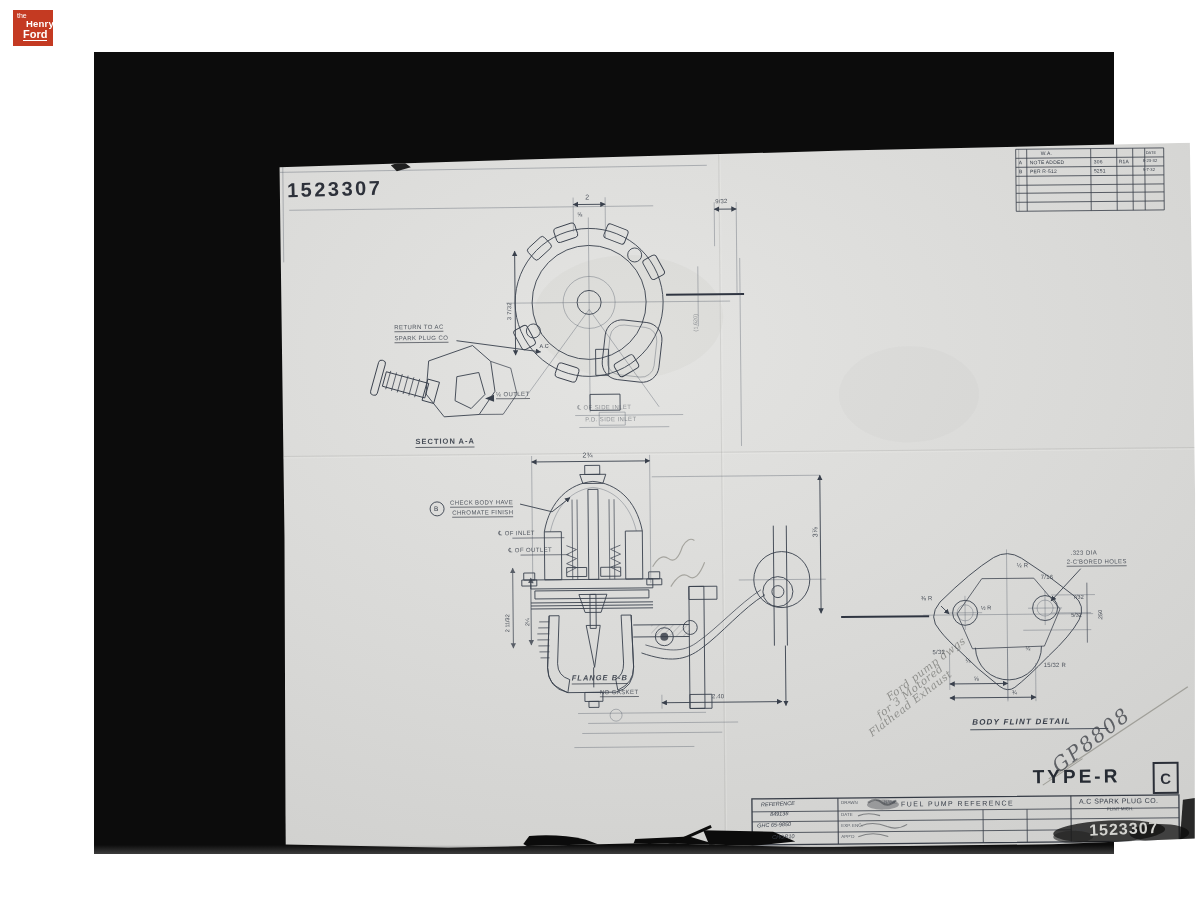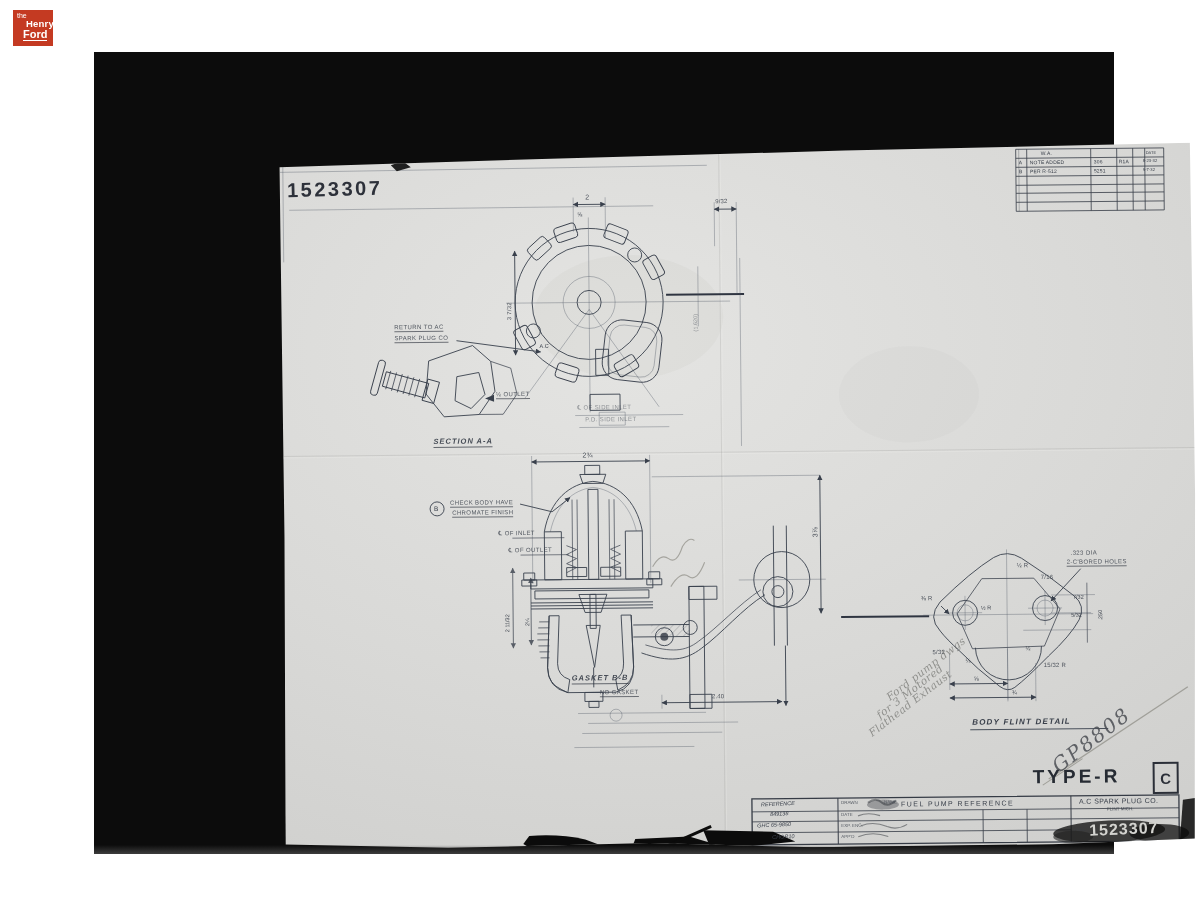--- a/index.html
+++ b/index.html
@@ -307,32 +307,32 @@
       <span class="t dim" style="left:438px;top:52px;">9/32</span>
       <span class="t dim v" style="left:228px;top:172px;">3 7/32</span>
       <span class="t v faint" style="left:414px;top:185px;font-size:5.5px;">(1.620)</span>
       <span class="t" style="left:261px;top:195px;font-size:5.5px;">A.C</span>
       <span class="t nt u" style="left:116px;top:175px;">RETURN TO AC</span>
       <span class="t nt u" style="left:116px;top:186px;">SPARK PLUG CO</span>
       <span class="t nt faint" style="left:298px;top:257px;">℄ OF SIDE INLET</span>
       <span class="t nt faint" style="left:306px;top:269px;">P.D. SIDE INLET</span>
 
       <span class="t nt u" style="left:217px;top:243px;">½ OUTLET</span>
-      <span class="t lbl u" style="left:154px;top:289px;font-style:italic;">SECTION A-A</span>
+      <span class="t lbl u" style="left:136px;top:289px;">SECTION A-A</span>
 
       <span class="t" style="left:154px;top:356px;font-size:6.5px;">B</span>
       <span class="t nt u" style="left:170px;top:351px;">CHECK BODY HAVE</span>
       <span class="t nt u" style="left:172px;top:361px;">CHROMATE FINISH</span>
       <span class="t nt" style="left:218px;top:382px;">℄ OF INLET</span>
       <span class="t nt" style="left:228px;top:399px;">℄ OF OUTLET</span>
       <span class="t dim7" style="left:303px;top:304px;">2¾</span>
       <span class="t dim7 v" style="left:531px;top:392px;">3⅞</span>
       <span class="t v" style="left:223px;top:484px;font-size:5.5px;">2 11/32</span>
       <span class="t v" style="left:243px;top:478px;font-size:5.5px;">2¼</span>
-      <span class="t lbl u" style="left:290px;top:527px;font-style:italic;">GASKET B-B</span>
+      <span class="t lbl u" style="left:290px;top:527px;font-style:italic;">FLANGE B-B</span>
       <span class="t nt u" style="left:318px;top:542px;">NO GASKET</span>
       <span class="t dim" style="left:430px;top:547px;">2.40</span>
 
       <span class="t nt" style="left:790px;top:407px;">.323 DIA</span>
       <span class="t nt u" style="left:786px;top:416px;">2-C'BORED HOLES</span>
       <span class="t dim" style="left:736px;top:419px;">½ R</span>
       <span class="t dim" style="left:760px;top:431px;">7/16</span>
       <span class="t v" style="left:816px;top:478px;font-size:5.5px;">.250</span>
       <span class="t dim" style="left:640px;top:451px;">⅜ R</span>
       <span class="t" style="left:700px;top:461px;font-size:5.5px;">½ R</span>

